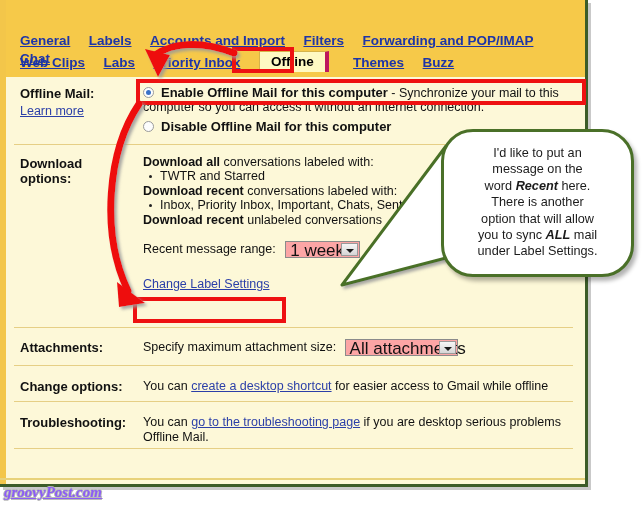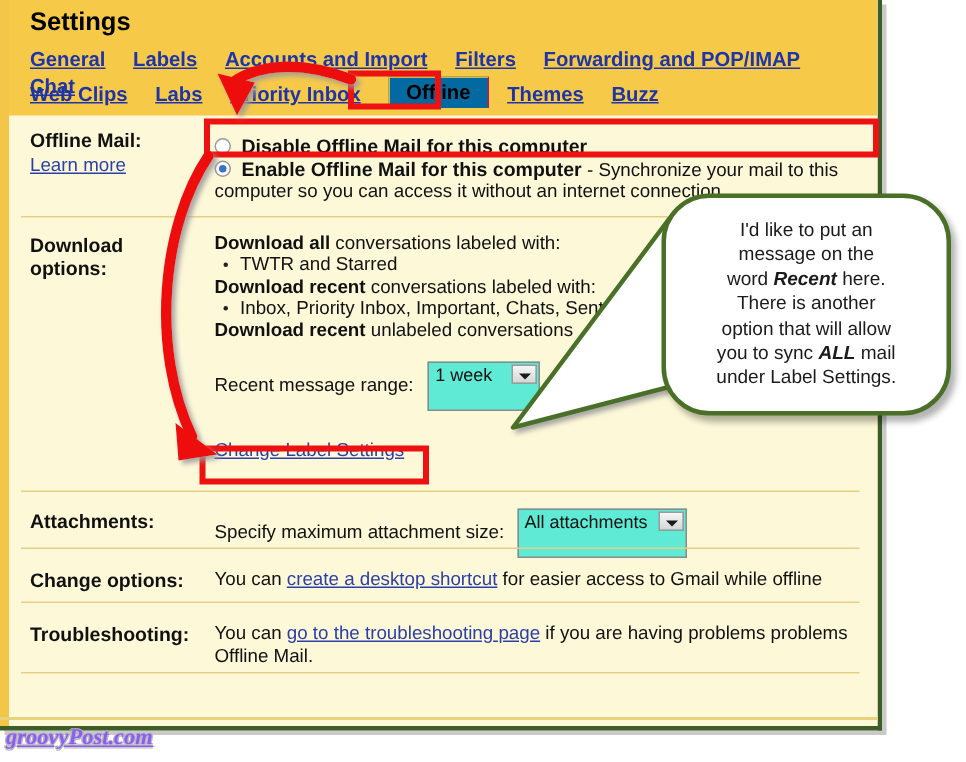--- a/index.html
+++ b/index.html
@@ -53,26 +53,26 @@
   .tab{
     display:inline-block;
     font-size:13.5px;font-weight:bold;color:#1d35a8;
     text-decoration:underline;
     margin-right:14px;
     cursor:pointer;
     white-space:nowrap;
   }
   .tab.sel{
     color:#000;text-decoration:none;
-    background:#0369a1;
+    background:#fef9c3;
     padding:2px 11px 3px 11px;
-    margin-right:8px;
+    margin-right:20px;
     position:relative;top:-1px;
     border-left:1px solid #d6b44a;
-    border-right:1px solid #be185d;
+    border-right:4px solid #be185d;
     border-top:1px solid #d6b44a;
   }
   .rowlabel{
     position:absolute;
     font-size:13px;font-weight:bold;color:#111;
     white-space:nowrap;
   }
   .rowbody{position:absolute;font-size:12.5px;color:#111;}
   .sep{
     position:absolute;left:14px;right:12px;height:1px;background:#e6cf85;
@@ -99,23 +99,23 @@
   ul.dl{margin:0;padding:0 0 0 17px;list-style:none;}
   ul.dl li{position:relative;font-size:12.5px;line-height:15px;color:#111;}
   ul.dl li::before{
     content:"";position:absolute;left:-11px;top:6px;width:3px;height:3px;
     border-radius:50%;background:#222;
   }
   .bold{font-weight:bold;}
 
   
   .sel-widget{
-    display:inline-block;height:33px;line-height:17px;
-    border:1px solid #8b8b8b;background:#5eead4;
-    font-size:12px;color:#111;vertical-align:middle;
+    display:inline-block;height:17px;line-height:17px;
+    border:1px solid #8b8b8b;background:#fca5a5;
+    font-size:17px;color:#111;vertical-align:middle;
     box-sizing:border-box;position:relative;cursor:pointer;
     padding:0 24px 0 4px;white-space:nowrap;
   }
   .sel-widget .arrowbox{
     position:absolute;right:1px;top:1px;width:17px;height:13px;
     background:linear-gradient(#f6f6f6,#d6d6d6);
     border:1px solid #9a9a9a;box-sizing:border-box;
   }
   .sel-widget .arrowbox::after{
     content:"";position:absolute;left:4px;top:5px;
@@ -175,21 +175,20 @@
 <div id="root">
 
   <div class="shot-shadow"></div>
 
   <div class="shot">
     <div class="shot-inner">
 
       <div class="left-rail"></div>
 
       <div class="header">
-        <div class="title">Settings</div>
 
         <div class="tabrow r1">
           <span class="tab">General</span>
           <span class="tab">Labels</span>
           <span class="tab">Accounts and Import</span>
           <span class="tab">Filters</span>
           <span class="tab">Forwarding and POP/IMAP</span>
           <span class="tab">Chat</span>
         </div>
 
@@ -202,25 +201,25 @@
           <span class="tab">Buzz</span>
         </div>
       </div>
 
       <div class="rowlabel" style="left:20px;top:86px;">Offline Mail:</div>
       <div style="position:absolute;left:20px;top:101px;">
         <a class="link sublink">Learn more</a>
       </div>
 
       <div class="rowbody" style="left:143px;top:85px;width:440px;">
+        <div>
+          <span class="radio on"></span><span class="optline">Enable Offline Mail for this computer</span><span class="optdesc"> - Synchronize your mail to this computer so you can access it without an internet connection.</span>
+        </div>
         <div style="margin-top:5px;">
           <span class="radio"></span><span class="optline">Disable Offline Mail for this computer</span>
-        </div>
-        <div>
-          <span class="radio on"></span><span class="optline">Enable Offline Mail for this computer</span><span class="optdesc"> - Synchronize your mail to this computer so you can access it without an internet connection.</span>
         </div>
       </div>
 
       <div class="sep" style="top:144px;"></div>
 
       <div class="rowlabel" style="left:20px;top:156px;">Download</div>
       <div class="rowlabel" style="left:20px;top:171px;">options:</div>
 
       <div class="rowbody" style="left:143px;top:155px;width:430px;">
         <div>
@@ -267,21 +266,21 @@
 
       <div class="rowlabel" style="left:20px;top:379px;">Change options:</div>
       <div class="rowbody" style="left:143px;top:379px;width:450px;white-space:nowrap;">
         <span>You can </span><a class="link">create a desktop shortcut</a><span> for easier access to Gmail while offline</span>
       </div>
 
       <div class="sep" style="top:401px;"></div>
 
       <div class="rowlabel" style="left:20px;top:415px;">Troubleshooting:</div>
       <div class="rowbody" style="left:143px;top:415px;width:450px;white-space:nowrap;">
-        <span>You can </span><a class="link">go to the troubleshooting page</a><span> if you are having problems problems</span>
+        <span>You can </span><a class="link">go to the troubleshooting page</a><span> if you are desktop serious problems</span>
         <div style="margin-top:1px;">Offline Mail.</div>
       </div>
 
       <div class="sep" style="top:448px;"></div>
 
 
       <div class="sep" style="top:478px;left:0;right:0;background:#e8d27a;height:2px;"></div>
 
     </div>
   </div>

